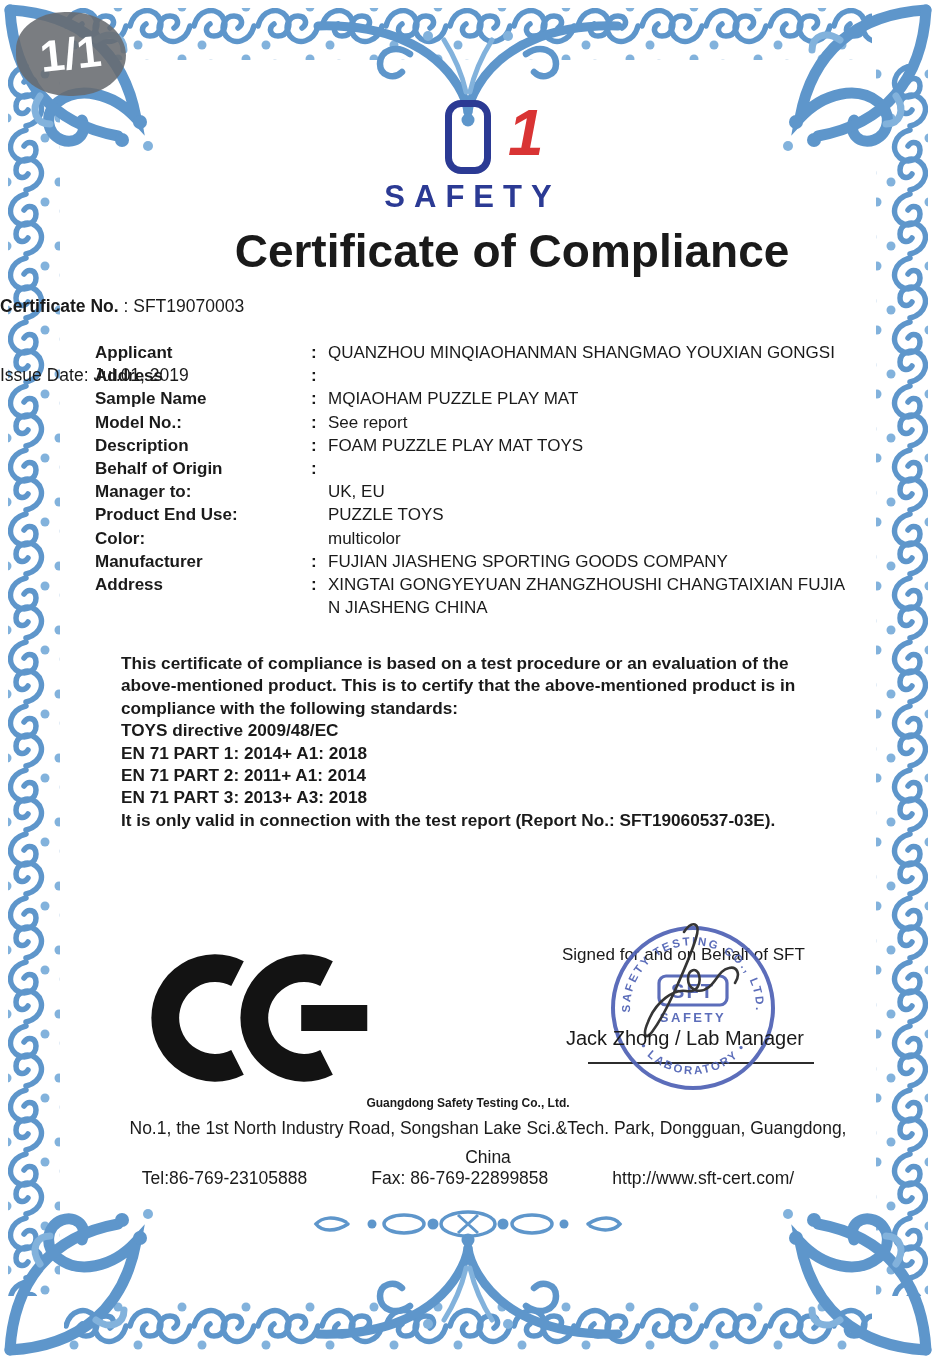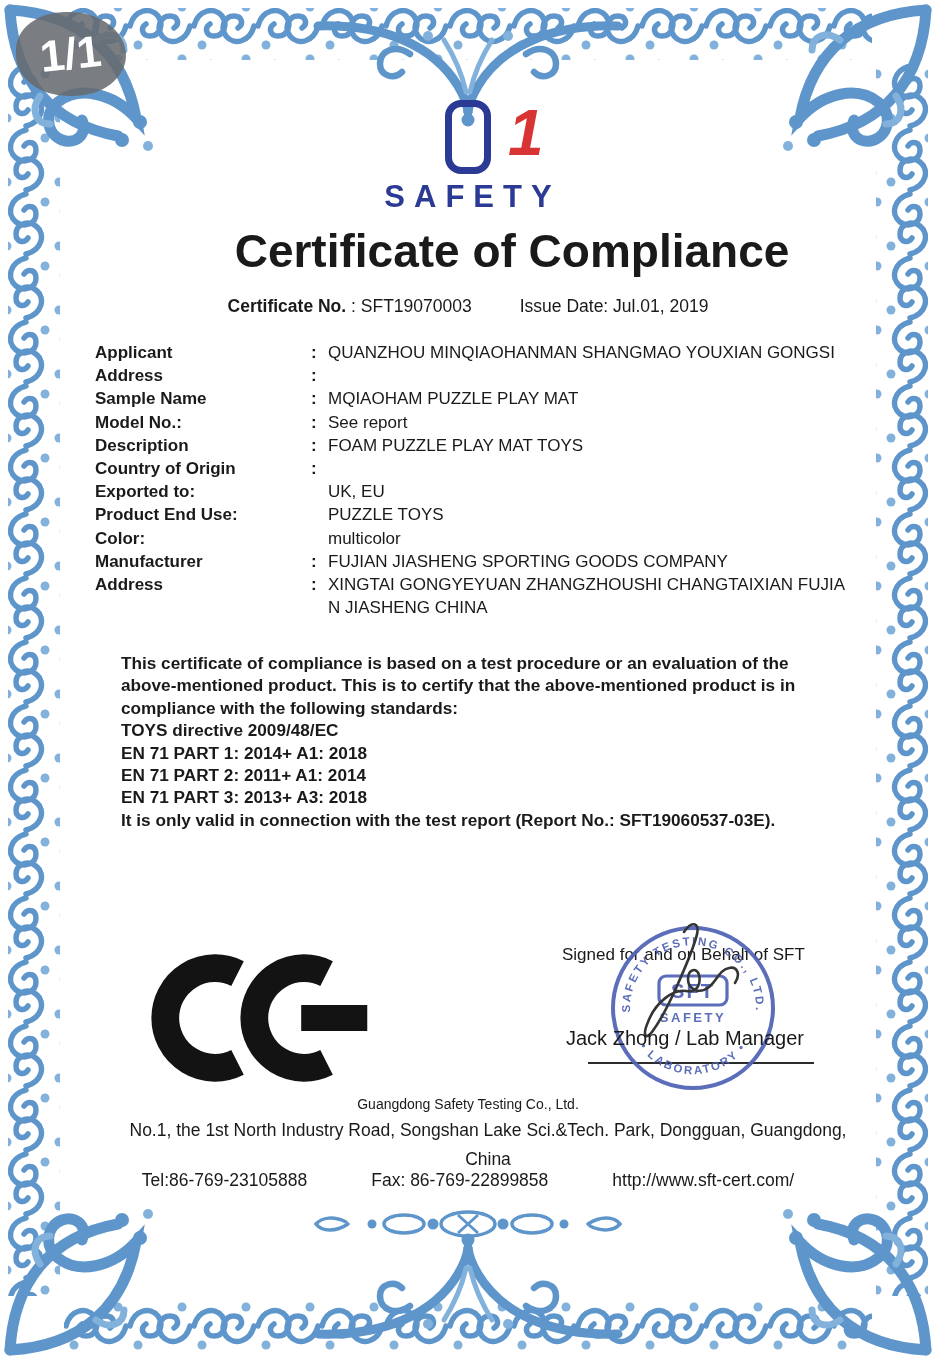--- a/index.html
+++ b/index.html
@@ -29,21 +29,21 @@
     font-weight:bold;font-style:italic;color:#d93434;z-index:2;
     text-shadow:-3px 0 0 #fff,3px 0 0 #fff,0 -3px 0 #fff,0 3px 0 #fff,
       -2px -2px 0 #fff,2px -2px 0 #fff,-2px 2px 0 #fff,2px 2px 0 #fff;
   }
   .logo-safety{margin-top:5px;font-size:31px;font-weight:bold;color:#2b3a94;
     letter-spacing:9px;text-indent:9px;}
   
   .doc-title{position:absolute;top:224px;left:0;width:100%;text-align:center;
     font-size:46px;font-weight:bold;z-index:1;margin-left:44px;}
   .cert-line{position:absolute;top:296px;left:0;width:100%;display:flex;
-    justify-content:center;gap:48px;font-size:17.5px;z-index:1;}
+    justify-content:center;gap:48px;font-size:17.5px;z-index:1;flex-direction:column;}
   .cert-line .b{font-weight:bold;}
   
   .fields{position:absolute;top:341px;left:95px;width:762px;font-size:17px;z-index:1;}
   .frow{display:flex;line-height:23.2px;}
   .flabel{width:216px;flex:none;font-weight:bold;}
   .fsep{width:17px;flex:none;font-weight:bold;}
   .fvalue{flex:1;}
   
   .compliance{position:absolute;top:652px;left:121px;width:714px;
     font-size:17.2px;font-weight:bold;line-height:22.4px;z-index:1;}
@@ -53,21 +53,21 @@
   .signed-for{position:absolute;left:562px;top:945px;width:280px;
     font-size:17px;z-index:1;}
   .stamp-svg{position:absolute;left:588px;top:918px;opacity:0.93;z-index:2;}
   .sig-line{position:absolute;left:588px;top:1062px;width:226px;
     border-top:2px solid #2c2c2c;z-index:1;}
   .signer{position:absolute;left:566px;top:1027px;width:270px;text-align:left;
     font-size:20px;z-index:3;}
   
   .footer{position:absolute;top:1096px;left:0;width:100%;text-align:center;
     font-size:17.5px;z-index:1;}
-  .footer .company{font-weight:normal;font-size:14px;}
+  .footer .company{font-weight:bold;font-size:12px;}
   .footer .line{margin-top:8px;padding-left:40px;}
   .footer .contact{display:flex;justify-content:center;gap:64px;}
 </style>
 </head>
 <body>
 
 <svg id="border-svg" width="936" height="1360" viewBox="0 0 936 1360" xmlns="http://www.w3.org/2000/svg">
   <defs>
 
     <pattern id="vineV" width="52" height="64" patternUnits="userSpaceOnUse">
@@ -170,25 +170,25 @@
       <div class="flabel">Model No.:</div>
       <div class="fsep">:</div>
       <div class="fvalue">See report</div>
     </div>
   <div class="frow">
       <div class="flabel">Description</div>
       <div class="fsep">:</div>
       <div class="fvalue">FOAM PUZZLE PLAY MAT TOYS</div>
     </div>
   <div class="frow">
-      <div class="flabel">Country of Origin</div>
-      <div class="fsep">:</div>
-    </div>
-  <div class="frow">
-      <div class="flabel">Exported to:</div>
+      <div class="flabel">Behalf of Origin</div>
+      <div class="fsep">:</div>
+    </div>
+  <div class="frow">
+      <div class="flabel">Manager to:</div>
       <div class="fsep"></div>
       <div class="fvalue">UK, EU</div>
     </div>
   <div class="frow">
       <div class="flabel">Product End Use:</div>
       <div class="fsep"></div>
       <div class="fvalue">PUZZLE TOYS</div>
     </div>
   <div class="frow">
       <div class="flabel">Color:</div>

